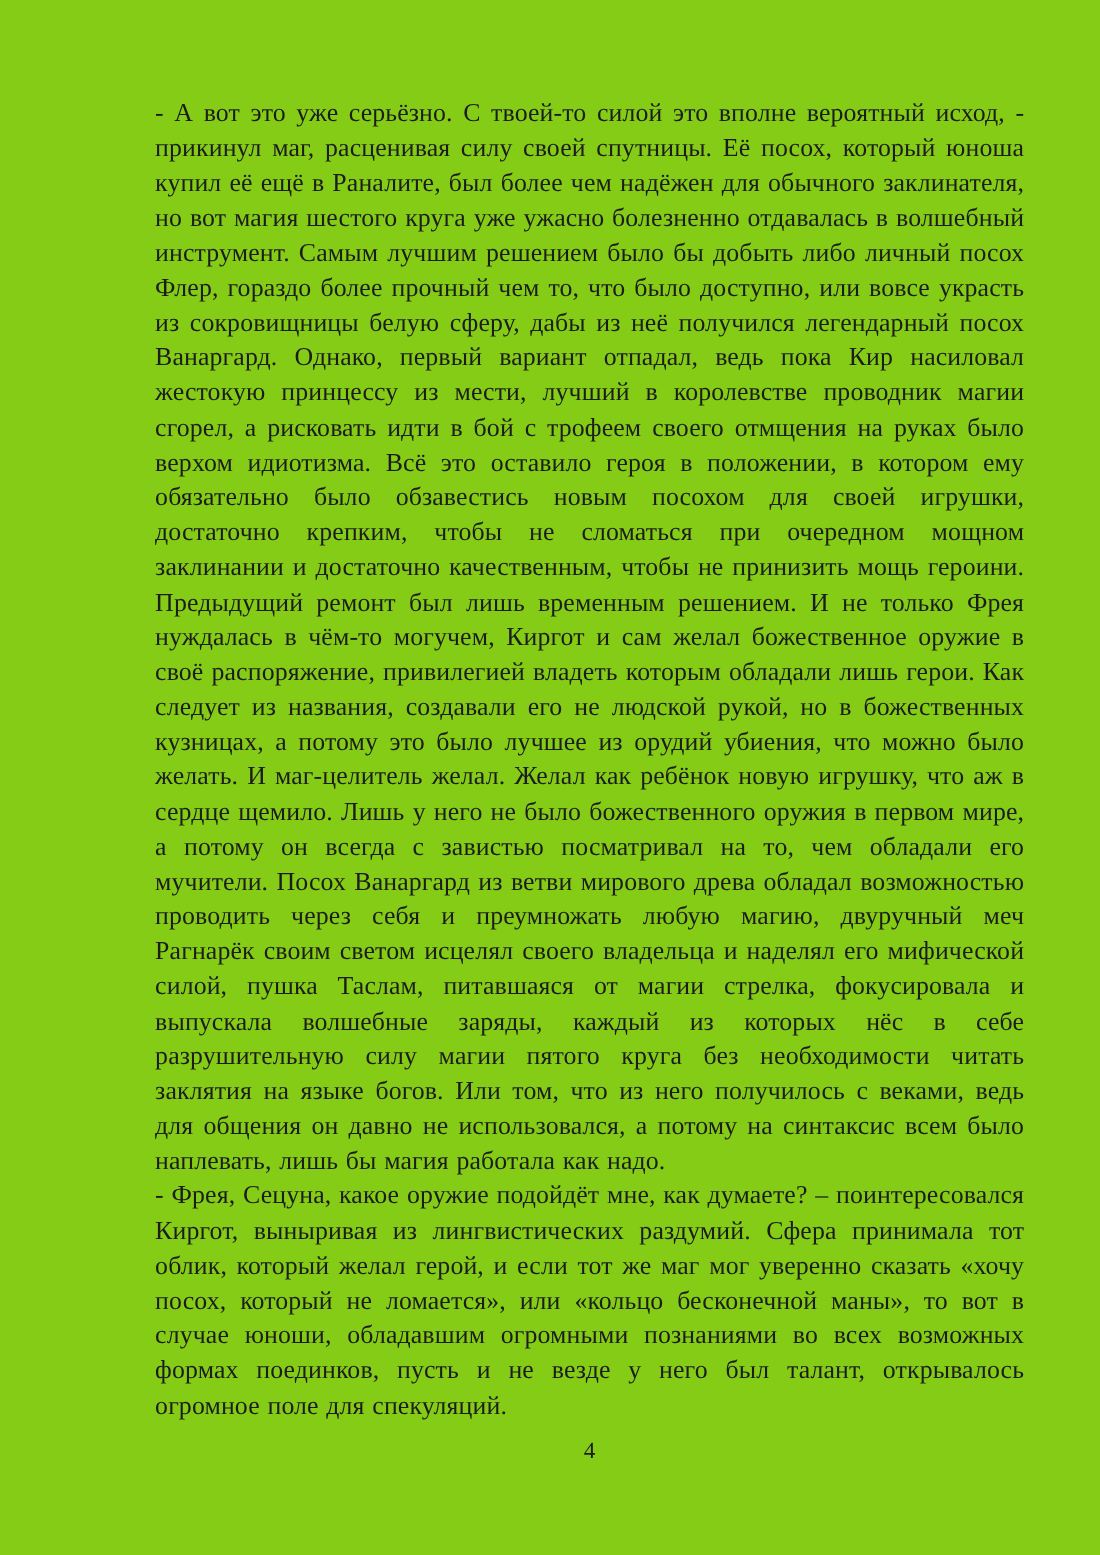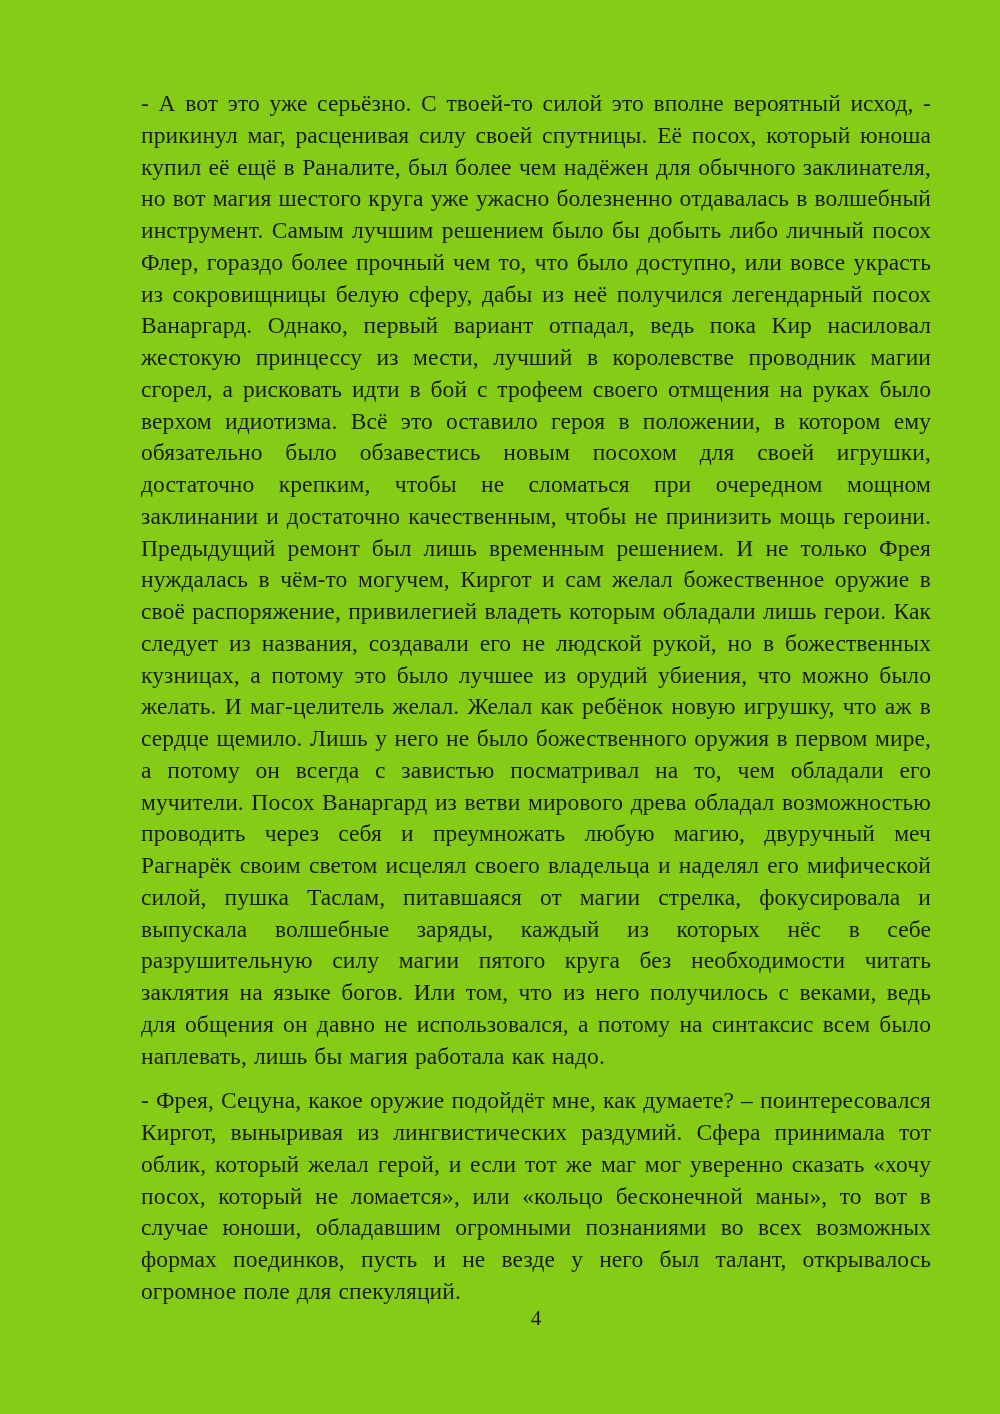--- a/index.html
+++ b/index.html
@@ -25,21 +25,20 @@
   .para {
     margin: 0;
     padding: 0;
     font-size: 23.5px;
     line-height: 31.75px;
     text-align: justify;
     letter-spacing: 0.1px;
     word-spacing: 1px;
   }
   .para + .para {
-    margin-top: 13px;
   }
   .page-num {
     position: absolute;
     left: 141px;
     top: 1304px;
     width: 790px;
     text-align: center;
     font-size: 21px;
     line-height: 28px;
     color: #1c1c1c;

